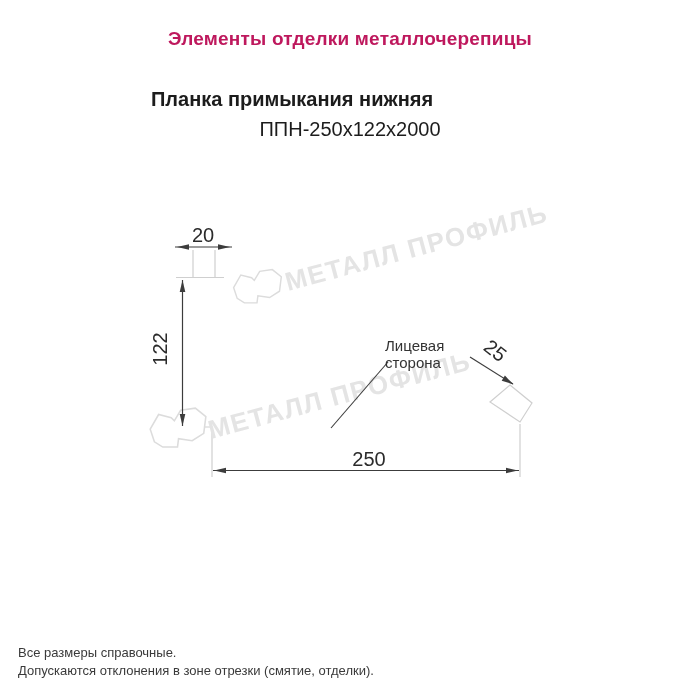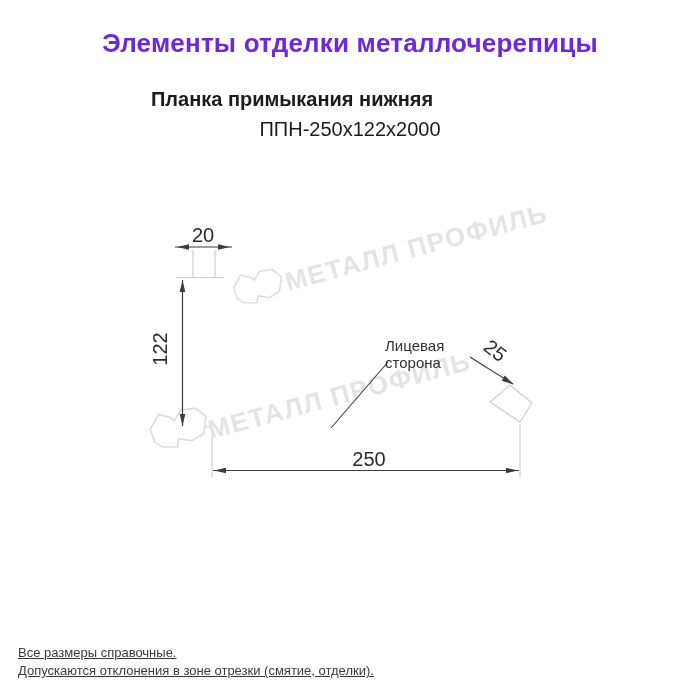--- a/index.html
+++ b/index.html
@@ -2,32 +2,32 @@
 <html><head>
 <meta charset="utf-8">
 <style>
   html,body{margin:0;padding:0;background:#ffffff;}
   .canvas{
     position:relative;width:700px;height:700px;background:#ffffff;overflow:hidden;
     font-family:"Liberation Sans","DejaVu Sans",sans-serif;
   }
   .title{
     position:absolute;top:28px;left:0;width:700px;text-align:center;
-    font-size:26px;font-weight:bold;color:#6d28d9;letter-spacing:0.2px;
+    font-size:19px;font-weight:bold;color:#be185d;letter-spacing:0.2px;
   }
   .subtitle{
     position:absolute;top:88px;left:0;width:584px;text-align:center;
     font-size:20px;font-weight:bold;color:#1c1c1c;
   }
   .product-code{
     position:absolute;top:118px;left:0;width:700px;text-align:center;
     font-size:20px;font-weight:normal;color:#1c1c1c;
   }
   .footer{
-    position:absolute;left:18px;top:644px;color:#3a3a3a;font-size:13px;line-height:18px;text-decoration:underline;
+    position:absolute;left:18px;top:644px;color:#3a3a3a;font-size:13px;line-height:18px;
   }
   svg{position:absolute;left:0;top:0;}
   .dimtext{font-size:20px;fill:#2b2b2b;font-family:"Liberation Sans","DejaVu Sans",sans-serif;}
   .labeltext{font-size:15px;fill:#333333;font-family:"Liberation Sans","DejaVu Sans",sans-serif;}
   .wmtext{font-size:26px;font-weight:bold;letter-spacing:1.5px;fill:#e4e4e4;
     font-family:"Liberation Sans","DejaVu Sans",sans-serif;}
 </style>
 </head>
 <body>
 

